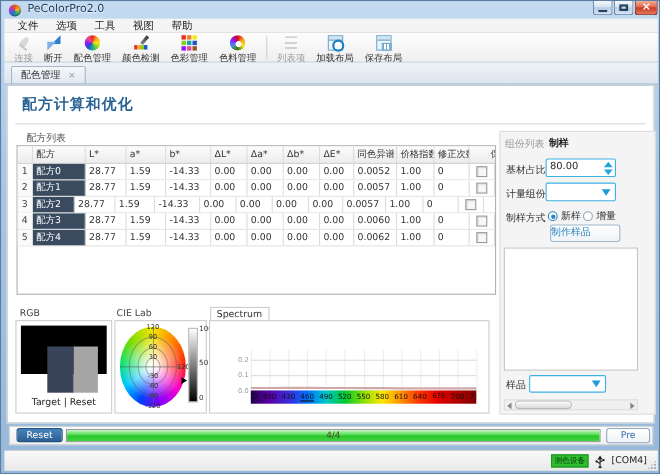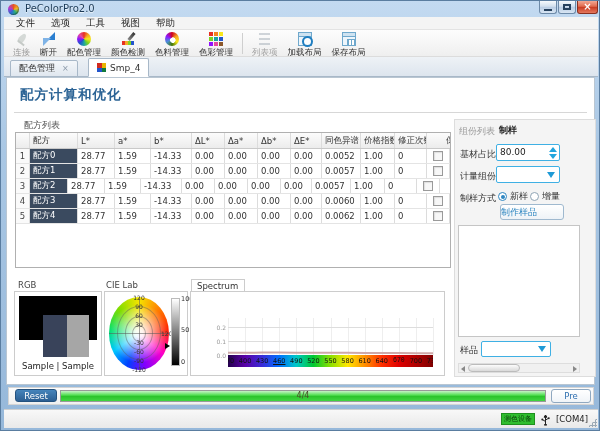--- a/index.html
+++ b/index.html
@@ -217,65 +217,56 @@
       </div>
       <div class="tool-btn">
         <span class="tool-icon color-match-icon"></span>
         <span class="tool-label">配色管理</span>
       </div>
       <div class="tool-btn">
         <span class="tool-icon color-detect-icon"></span>
         <span class="tool-label">颜色检测</span>
       </div>
       <div class="tool-btn">
+        <span class="tool-icon color-manage-icon">
+          <i></i>
+          <i></i>
+          <i></i>
+          <i></i>
+          <i></i>
+          <i></i>
+          <i></i>
+          <i></i>
+          <i></i>
+        </span>
+        <span class="tool-label">色彩管理</span>
+      </div>
+      <div class="tool-btn">
         <span class="tool-icon pigment-manage-icon"></span>
         <span class="tool-label">色料管理</span>
-      </div>
-      <div class="tool-btn">
-        <span class="tool-icon color-manage-icon">
-          <i></i>
-          <i></i>
-          <i></i>
-          <i></i>
-          <i></i>
-          <i></i>
-          <i></i>
-          <i></i>
-          <i></i>
-        </span>
-        <span class="tool-label">色彩管理</span>
       </div>
       <div class="tool-sep"></div>
       <div class="tool-btn disabled">
         <span class="tool-icon list-items-icon"></span>
         <span class="tool-label">列表项</span>
       </div>
       <div class="tool-btn">
         <span class="tool-icon load-layout-icon"></span>
         <span class="tool-label">加载布局</span>
       </div>
       <div class="tool-btn">
         <span class="tool-icon save-layout-icon"></span>
         <span class="tool-label">保存布局</span>
       </div>
     </div>
 
   <div class="tabbar">
     <div class="tab tab-inactive">
       <span>配色管理</span>
       <span class="tab-close">×</span>
-    </div>
-    <div class="tab tab-active">
-      <span class="tab-grid-icon">
-          <i></i>
-          <i></i>
-          <i></i>
-          <i></i>
-        </span>
-      <span>Smp_4</span>
     </div>
   </div>
 
   <div class="content">
     <div class="page-title">配方计算和优化</div>
     <div class="title-rule"></div>
     <div class="group-label">配方列表</div>
 
     <div class="recipe-table">
       <div class="rt-header">
@@ -423,21 +414,21 @@
         <span class="hs-arrow hs-right"></span>
         <span class="hs-thumb"></span>
       </div>
     </div>
 
     <span class="panel-label" style="left:11px;top:202px">RGB</span>
     <div class="panel-box rgb-box">
       <div class="rgb-black"></div>
       <div class="swatch swatch-target" style="background: rgb(57, 67, 90);"></div>
       <div class="swatch swatch-sample" style="background: rgb(166, 166, 166);"></div>
-      <div class="rgb-caption">Sample | Sample</div>
+      <div class="rgb-caption">Target | Reset</div>
     </div>
 
     <span class="panel-label" style="left:99px;top:202px">CIE Lab</span>
     <div class="panel-box cie-box">
       <div class="lab-wheel"></div>
       <div class="lab-ring ring1"></div>
       <div class="lab-ring ring2"></div>
       <div class="lab-ring ring3"></div>
       <div class="lab-vline"></div>
       <div class="lab-hline"></div>

